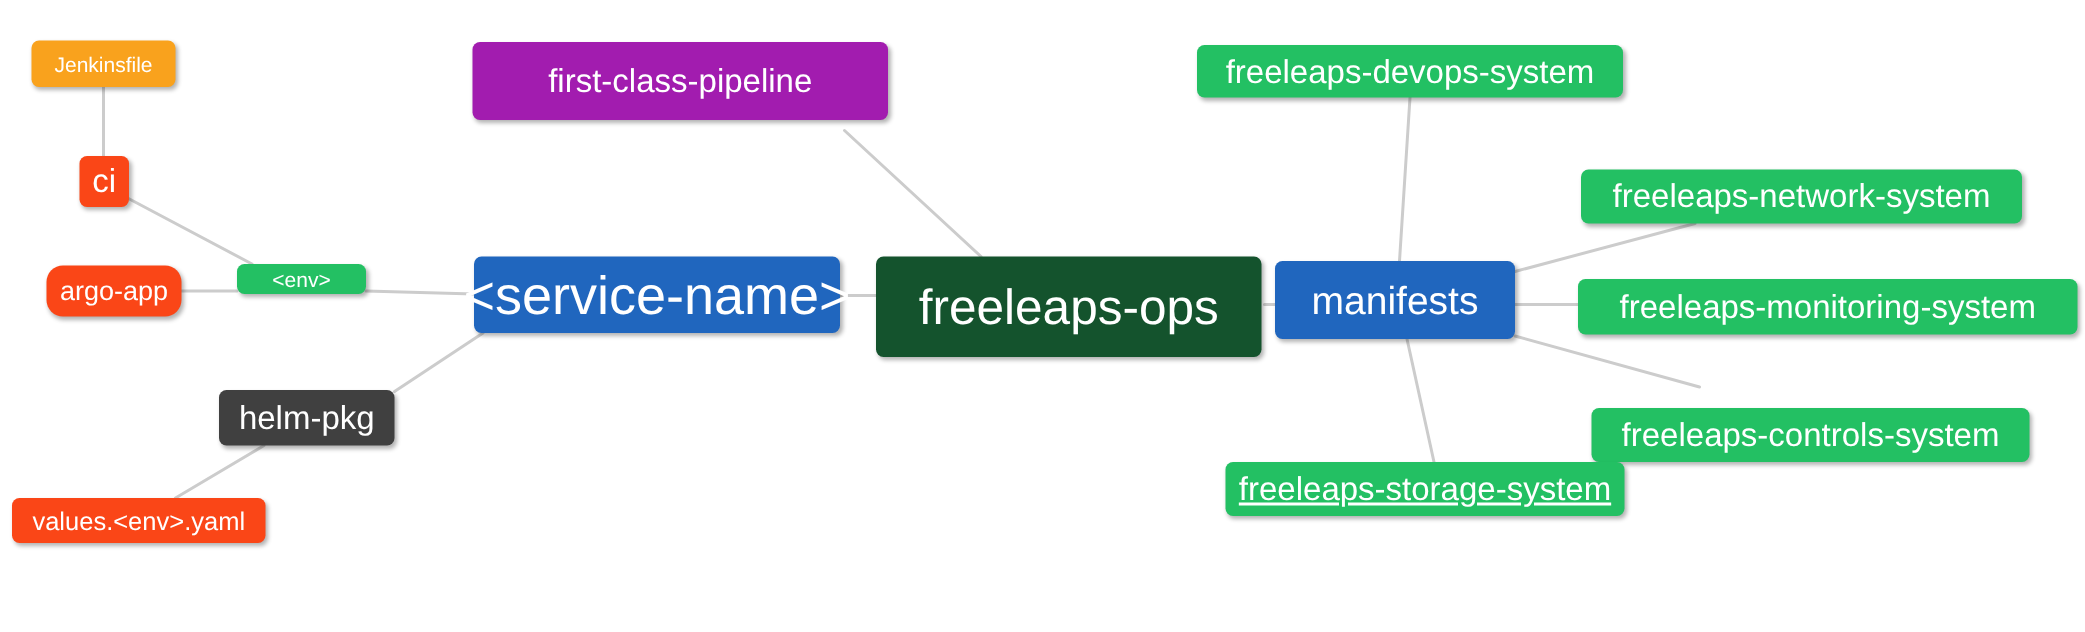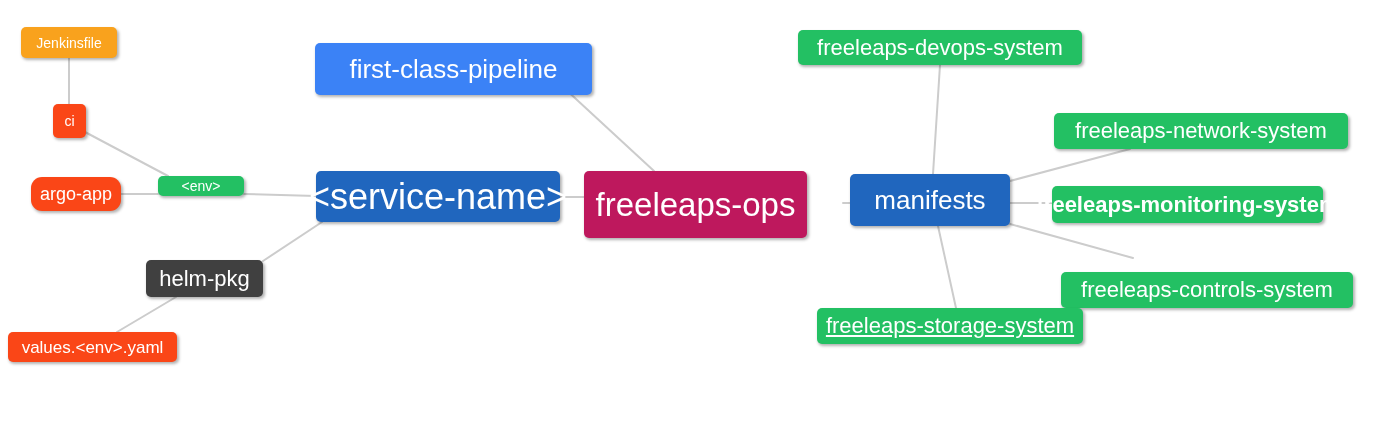--- a/index.html
+++ b/index.html
@@ -45,28 +45,28 @@
       <line x1="560" y1="197" x2="584" y2="197" stroke="#CCCCCC" stroke-width="2" stroke-linecap="round"></line>
       <line x1="843" y1="203" x2="852" y2="203" stroke="#CCCCCC" stroke-width="2" stroke-linecap="round"></line>
       <line x1="933" y1="174" x2="940" y2="65" stroke="#CCCCCC" stroke-width="2" stroke-linecap="round"></line>
       <line x1="1010" y1="181" x2="1130" y2="149" stroke="#CCCCCC" stroke-width="2" stroke-linecap="round"></line>
       <line x1="1010" y1="203" x2="1052" y2="203" stroke="#CCCCCC" stroke-width="2" stroke-linecap="round"></line>
       <line x1="1010" y1="224" x2="1133" y2="258" stroke="#CCCCCC" stroke-width="2" stroke-linecap="round"></line>
       <line x1="938" y1="226" x2="956" y2="308" stroke="#CCCCCC" stroke-width="2" stroke-linecap="round"></line>
     </svg>
   <div id="nodes">
       <div class="node" style="left: 21px; top: 27px; width: 96px; height: 31px; font-size: 14px; background: rgb(249, 162, 29); color: rgb(255, 255, 255);">Jenkinsfile</div>
-      <div class="node" style="left: 53px; top: 104px; width: 33px; height: 34px; font-size: 14px; background: rgb(250, 70, 23); color: rgb(255, 255, 255);">ci</div>
+      <div class="node" style="left: 53px; top: 104px; width: 33px; height: 34px; font-size: 22px; background: rgb(250, 70, 23); color: rgb(255, 255, 255);">ci</div>
       <div class="node" style="left: 31px; top: 177px; width: 90px; height: 34px; font-size: 18px; background: rgb(250, 70, 23); color: rgb(255, 255, 255); border-radius: 11px;">argo-app</div>
       <div class="node" style="left: 158px; top: 176px; width: 86px; height: 20px; font-size: 14px; background: rgb(35, 192, 99); color: rgb(255, 255, 255);">&lt;env&gt;</div>
       <div class="node" style="left: 146px; top: 260px; width: 117px; height: 37px; font-size: 22px; background: #404040; color: rgb(255, 255, 255);">helm-pkg</div>
       <div class="node" style="left: 8px; top: 332px; width: 169px; height: 30px; font-size: 17px; background: rgb(250, 70, 23); color: rgb(255, 255, 255);">values.&lt;env&gt;.yaml</div>
-      <div class="node" style="left: 315px; top: 43px; width: 277px; height: 52px; font-size: 26px; background: #3b82f6; color: rgb(255, 255, 255);">first-class-pipeline</div>
+      <div class="node" style="left: 315px; top: 28px; width: 277px; height: 52px; font-size: 22px; background: #a21caf; color: rgb(255, 255, 255);">first-class-pipeline</div>
       <div class="node" style="left: 316px; top: 171px; width: 244px; height: 51px; font-size: 36px; background: rgb(32, 102, 190); color: rgb(255, 255, 255);">&lt;service-name&gt;</div>
-      <div class="node" style="left: 584px; top: 171px; width: 223px; height: 67px; font-size: 33px; background: #be185d; color: rgb(255, 255, 255);">freeleaps-ops</div>
+      <div class="node" style="left: 584px; top: 171px; width: 257px; height: 67px; font-size: 33px; background: #14532d; color: rgb(255, 255, 255);">freeleaps-ops</div>
       <div class="node" style="left: 850px; top: 174px; width: 160px; height: 52px; font-size: 26px; background: rgb(32, 102, 190); color: rgb(255, 255, 255);">manifests</div>
       <div class="node" style="left: 798px; top: 30px; width: 284px; height: 35px; font-size: 22px; background: rgb(35, 192, 99); color: rgb(255, 255, 255);">freeleaps-devops-system</div>
       <div class="node" style="left: 1054px; top: 113px; width: 294px; height: 36px; font-size: 22px; background: rgb(35, 192, 99); color: rgb(255, 255, 255);">freeleaps-network-system</div>
-      <div class="node" style="left: 1052px; top: 186px; width: 271px; height: 37px; font-size: 22px; background: rgb(35, 192, 99); color: rgb(255, 255, 255); font-weight: bold;">freeleaps-monitoring-system</div>
+      <div class="node" style="left: 1052px; top: 186px; width: 333px; height: 37px; font-size: 22px; background: rgb(35, 192, 99); color: rgb(255, 255, 255);">freeleaps-monitoring-system</div>
       <div class="node" style="left: 1061px; top: 272px; width: 292px; height: 36px; font-size: 22px; background: rgb(35, 192, 99); color: rgb(255, 255, 255);">freeleaps-controls-system</div>
       <div class="node" style="left: 817px; top: 308px; width: 266px; height: 36px; font-size: 22px; background: rgb(35, 192, 99); color: rgb(255, 255, 255); text-decoration: underline;">freeleaps-storage-system</div>
     </div>
 </div>
 
 </body></html>

